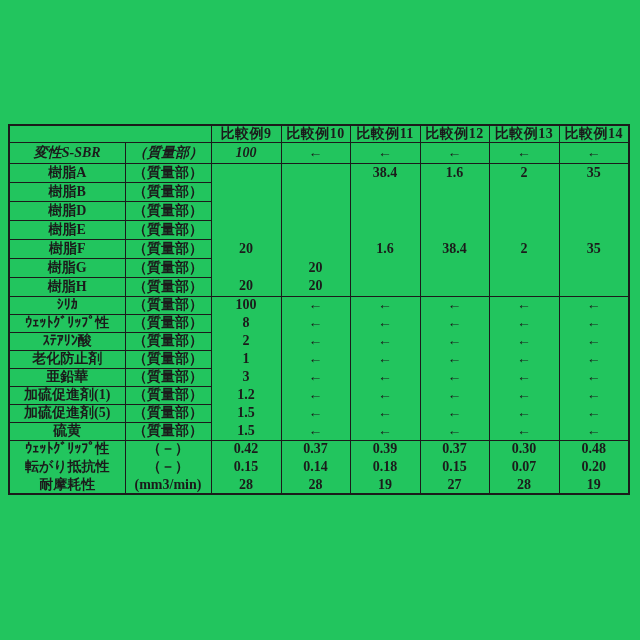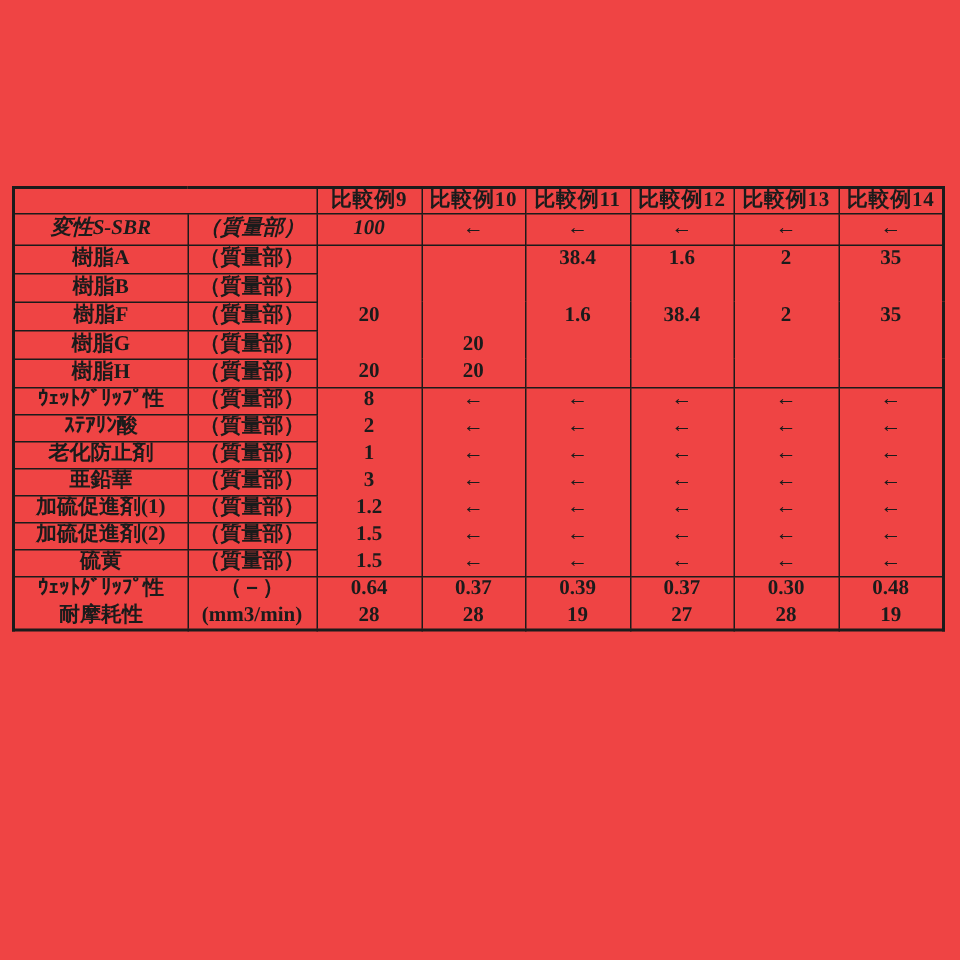--- a/index.html
+++ b/index.html
@@ -1,16 +1,16 @@
 <!DOCTYPE html>
 <html><head>
 <meta charset="utf-8">
 <style>
   html,body{margin:0;padding:0;background:#ffffff;}
-  .page{position:relative;width:640px;height:640px;background:#ef4444;overflow:hidden;
+  .page{position:relative;width:640px;height:640px;background:#22c55e;overflow:hidden;
         font-family:"Liberation Serif","DejaVu Serif",serif;color:#1b1b1b;}
   table.t{position:absolute;left:8px;top:124px;width:620px;border-collapse:collapse;
           table-layout:fixed;border:2px solid #1b1b1b;}
   table.t td{border-left:1px solid #1b1b1b;border-right:1px solid #1b1b1b;border-top:0;border-bottom:0;
              padding:0;margin:0;text-align:center;vertical-align:middle;
              font-weight:700;font-size:14px;line-height:1;color:#1b1b1b;
              white-space:nowrap;overflow:hidden;}
   
   tr.full td{border-bottom:1px solid #1b1b1b;}
   
@@ -77,20 +77,40 @@
       <td class="c0">樹脂B</td>
       <td class="c1">（質量部）</td>
       <td class="v"></td>
       <td class="v"></td>
       <td class="v"></td>
       <td class="v"></td>
       <td class="v"></td>
       <td class="v"></td>
     </tr>
     <tr class="lbl rh-b">
+      <td class="c0">樹脂D</td>
+      <td class="c1">（質量部）</td>
+      <td class="v"></td>
+      <td class="v"></td>
+      <td class="v"></td>
+      <td class="v"></td>
+      <td class="v"></td>
+      <td class="v"></td>
+    </tr>
+    <tr class="lbl rh-b">
+      <td class="c0">樹脂E</td>
+      <td class="c1">（質量部）</td>
+      <td class="v"></td>
+      <td class="v"></td>
+      <td class="v"></td>
+      <td class="v"></td>
+      <td class="v"></td>
+      <td class="v"></td>
+    </tr>
+    <tr class="lbl rh-b">
       <td class="c0">樹脂F</td>
       <td class="c1">（質量部）</td>
       <td class="v">20</td>
       <td class="v"></td>
       <td class="v">1.6</td>
       <td class="v">38.4</td>
       <td class="v">2</td>
       <td class="v">35</td>
     </tr>
     <tr class="lbl rh-b">
@@ -107,20 +127,30 @@
       <td class="c0">樹脂H</td>
       <td class="c1">（質量部）</td>
       <td class="v">20</td>
       <td class="v">20</td>
       <td class="v"></td>
       <td class="v"></td>
       <td class="v"></td>
       <td class="v"></td>
     </tr>
     <tr class="lbl rh-c">
+      <td class="c0">ｼﾘｶ</td>
+      <td class="c1">（質量部）</td>
+      <td class="v">100</td>
+      <td class="v">←</td>
+      <td class="v">←</td>
+      <td class="v">←</td>
+      <td class="v">←</td>
+      <td class="v">←</td>
+    </tr>
+    <tr class="lbl rh-c">
       <td class="c0">ｳｪｯﾄｸﾞﾘｯﾌﾟ性</td>
       <td class="c1">（質量部）</td>
       <td class="v">8</td>
       <td class="v">←</td>
       <td class="v">←</td>
       <td class="v">←</td>
       <td class="v">←</td>
       <td class="v">←</td>
     </tr>
     <tr class="lbl rh-c">
@@ -157,21 +187,21 @@
       <td class="c0">加硫促進剤(1)</td>
       <td class="c1">（質量部）</td>
       <td class="v">1.2</td>
       <td class="v">←</td>
       <td class="v">←</td>
       <td class="v">←</td>
       <td class="v">←</td>
       <td class="v">←</td>
     </tr>
     <tr class="lbl rh-c">
-      <td class="c0">加硫促進剤(2)</td>
+      <td class="c0">加硫促進剤(5)</td>
       <td class="c1">（質量部）</td>
       <td class="v">1.5</td>
       <td class="v">←</td>
       <td class="v">←</td>
       <td class="v">←</td>
       <td class="v">←</td>
       <td class="v">←</td>
     </tr>
     <tr class="full rh-c">
       <td class="c0">硫黄</td>
@@ -179,26 +209,36 @@
       <td class="v">1.5</td>
       <td class="v">←</td>
       <td class="v">←</td>
       <td class="v">←</td>
       <td class="v">←</td>
       <td class="v">←</td>
     </tr>
     <tr class="none rh-c">
       <td class="c0">ｳｪｯﾄｸﾞﾘｯﾌﾟ性</td>
       <td class="c1">（－）</td>
-      <td class="v">0.64</td>
+      <td class="v">0.42</td>
       <td class="v">0.37</td>
       <td class="v">0.39</td>
       <td class="v">0.37</td>
       <td class="v">0.30</td>
       <td class="v">0.48</td>
+    </tr>
+    <tr class="none rh-c">
+      <td class="c0">転がり抵抗性</td>
+      <td class="c1">（－）</td>
+      <td class="v">0.15</td>
+      <td class="v">0.14</td>
+      <td class="v">0.18</td>
+      <td class="v">0.15</td>
+      <td class="v">0.07</td>
+      <td class="v">0.20</td>
     </tr>
     <tr class="none rh-c">
       <td class="c0">耐摩耗性</td>
       <td class="c1">(mm3/min)</td>
       <td class="v">28</td>
       <td class="v">28</td>
       <td class="v">19</td>
       <td class="v">27</td>
       <td class="v">28</td>
       <td class="v">19</td>

